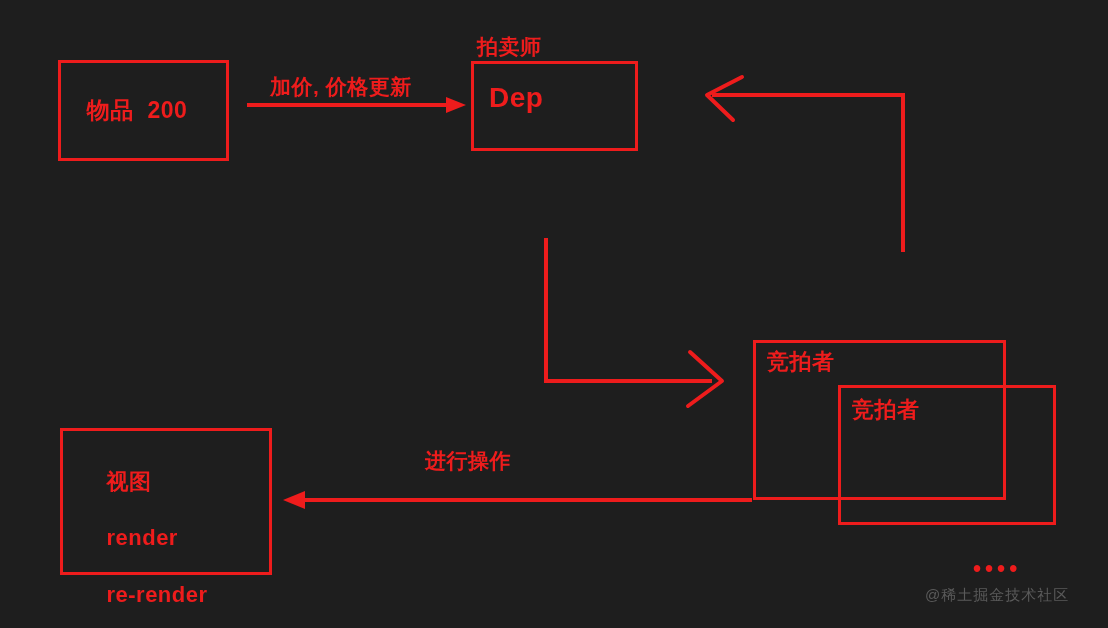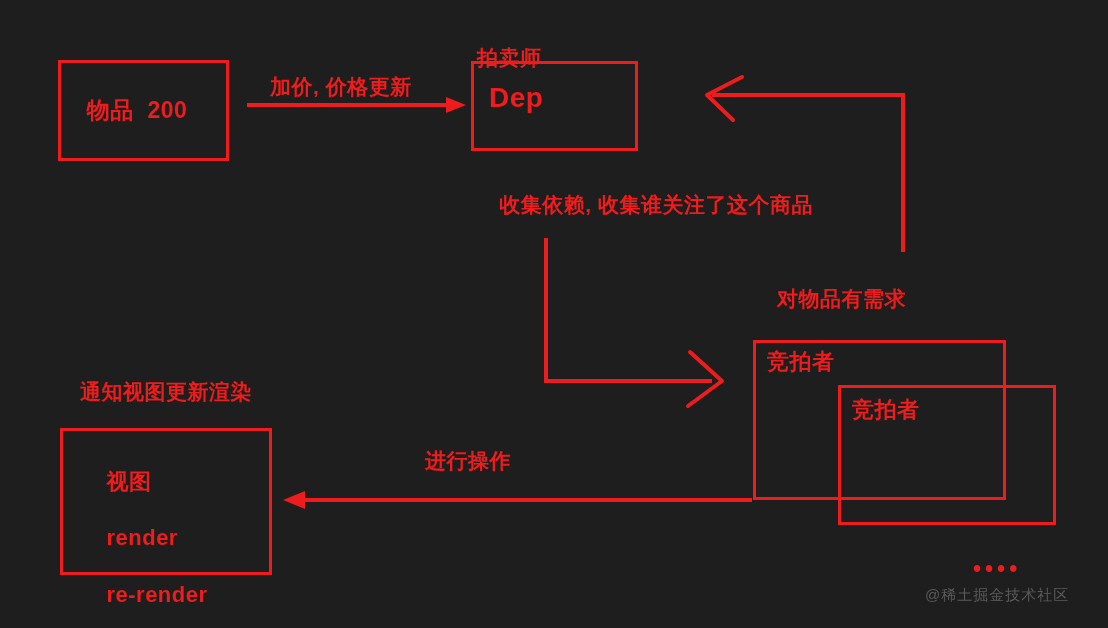--- a/index.html
+++ b/index.html
@@ -37,21 +37,21 @@
     line-height: 1.28;
     letter-spacing: 0.5px;
   }
   
   #item-box      { left: 58px;  top: 60px;  width: 171px; height: 101px; }
   #item-box-text { left: 58px;  top: 96px;  width: 158px; text-align: center;
                    font-size: 23px; }
 
   #edge1-label   { left: 270px; top: 74px;  font-size: 21px; }
 
-  #dep-caption   { left: 477px; top: 45px;  font-size: 21px; }
+  #dep-caption   { left: 477px; top: 34px;  font-size: 21px; }
   #dep-box       { left: 471px; top: 61px;  width: 167px; height: 90px; }
   #dep-box-text  { left: 489px; top: 80px;  font-size: 28px; }
 
   #dep-note      { left: 474px; top: 165px; font-size: 21px; }
 
   #bidder-caption{ left: 777px; top: 286px; font-size: 21px; }
   #bidder-box-1  { left: 753px; top: 340px; width: 253px; height: 160px; }
   #bidder-1-text { left: 767px; top: 348px; font-size: 22px; }
   #bidder-box-2  { left: 838px; top: 385px; width: 218px; height: 140px; }
   #bidder-2-text { left: 852px; top: 396px; font-size: 22px; }
@@ -102,31 +102,29 @@
 
   <div class="box" id="item-box"></div>
   <div class="lbl" id="item-box-text">物品  200</div>
 
   <div class="lbl" id="edge1-label">加价, 价格更新</div>
 
   <div class="lbl" id="dep-caption">拍卖师</div>
   <div class="box" id="dep-box"></div>
   <div class="lbl" id="dep-box-text">Dep</div>
   <div class="lbl" id="dep-note">
-    <span>收集依赖, 收集谁关注了这个商品</span><br>
+    <br>
   </div>
 
-  <div class="lbl" id="bidder-caption">对物品有需求</div>
   <div class="box" id="bidder-box-1"></div>
   <div class="lbl" id="bidder-1-text">竞拍者</div>
   <div class="box" id="bidder-box-2"></div>
   <div class="lbl" id="bidder-2-text">竞拍者</div>
   <div class="lbl" id="dots">••••</div>
 
-  <div class="lbl" id="view-caption">通知视图更新渲染</div>
   <div class="box" id="view-box"></div>
   <div class="lbl" id="view-box-text">
     <span>视图</span><br>
     <span>render</span><br>
     <span>re-render</span><br>
     
   </div>
 
   <div class="lbl" id="edge4-label">进行操作</div>
 

